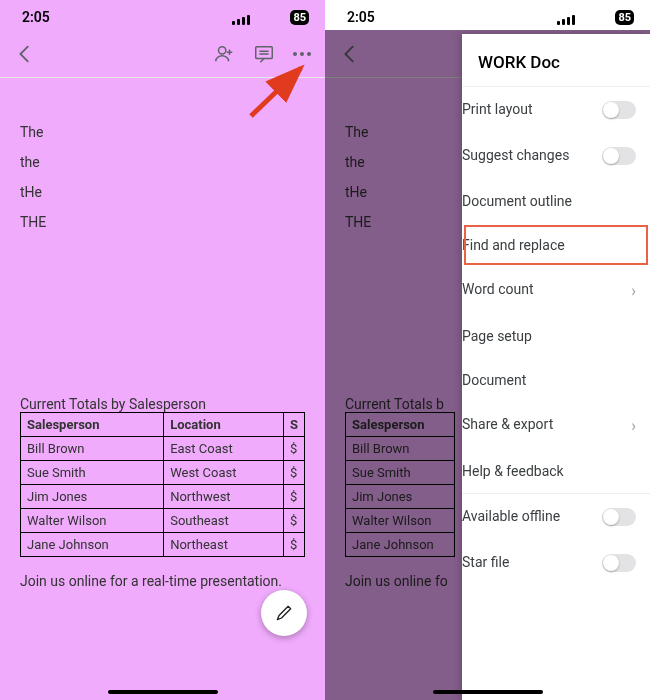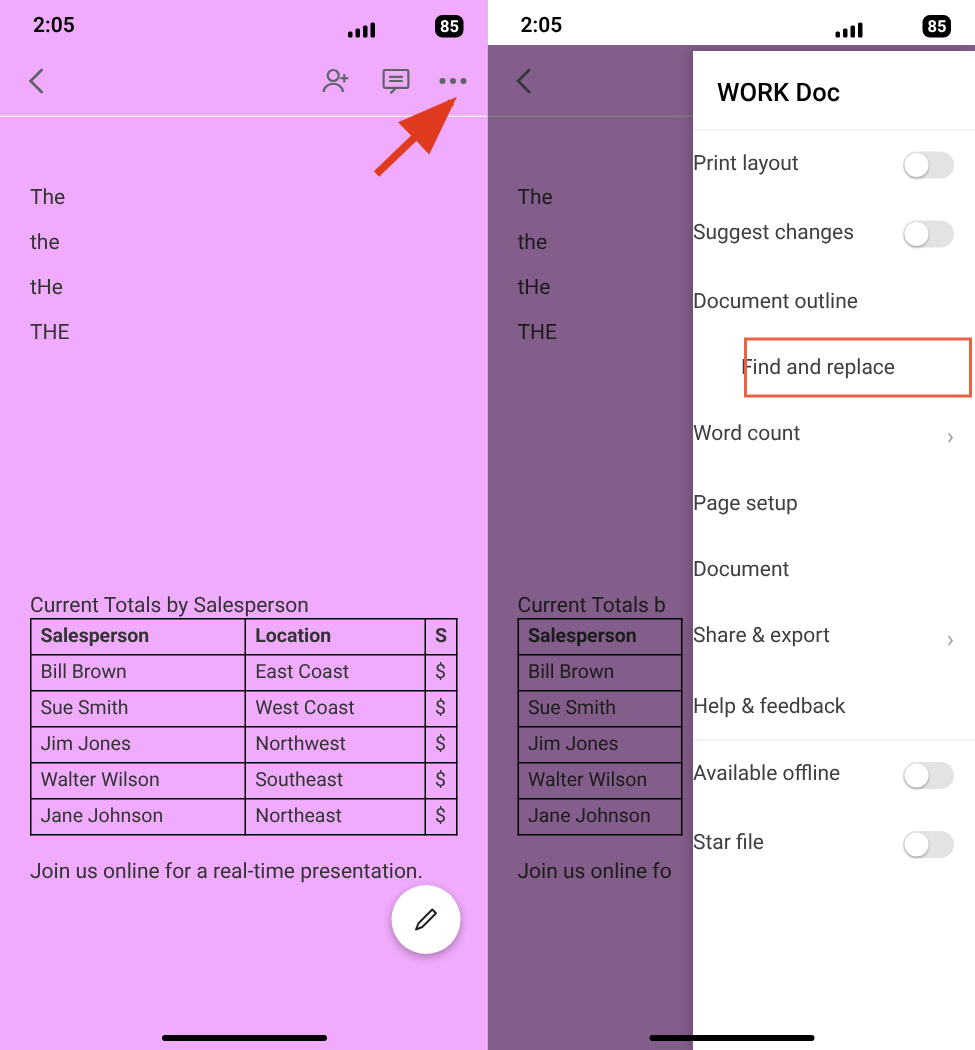--- a/index.html
+++ b/index.html
@@ -114,21 +114,21 @@
   .menu-title {
     padding: 18px 16px 14px 16px;
     font-size:17px; font-weight:500;
   }
   .menu-panel hr.sep { border:none; border-top:1px solid #eee;}
   .menu-item {
     display:flex; align-items:flex-start; justify-content:space-between;
     padding: 14px 14px 14px 0;
     font-size:14px; color:#3c4043;
   }
-  .menu-item.highlight { outline: 2px solid #e96146; outline-offset:-4px; border-radius:2px;margin-left:32px; }
+  .menu-item.highlight { outline: 2px solid #e96146; outline-offset:-4px; border-radius:2px; }
   .toggle {
     width:34px; height:18px; border-radius:10px; background:#e3e3e5; position:relative;
   }
   .toggle .knob {
     position:absolute; left:1px; top:1px; width:16px;height:16px;border-radius:50%; background:#fff;
     box-shadow:0 1px 2px rgba(0,0,0,.3);
   }
   .chev-right { color:#9aa0a6; font-size:16px;}
 </style>
 </head>

